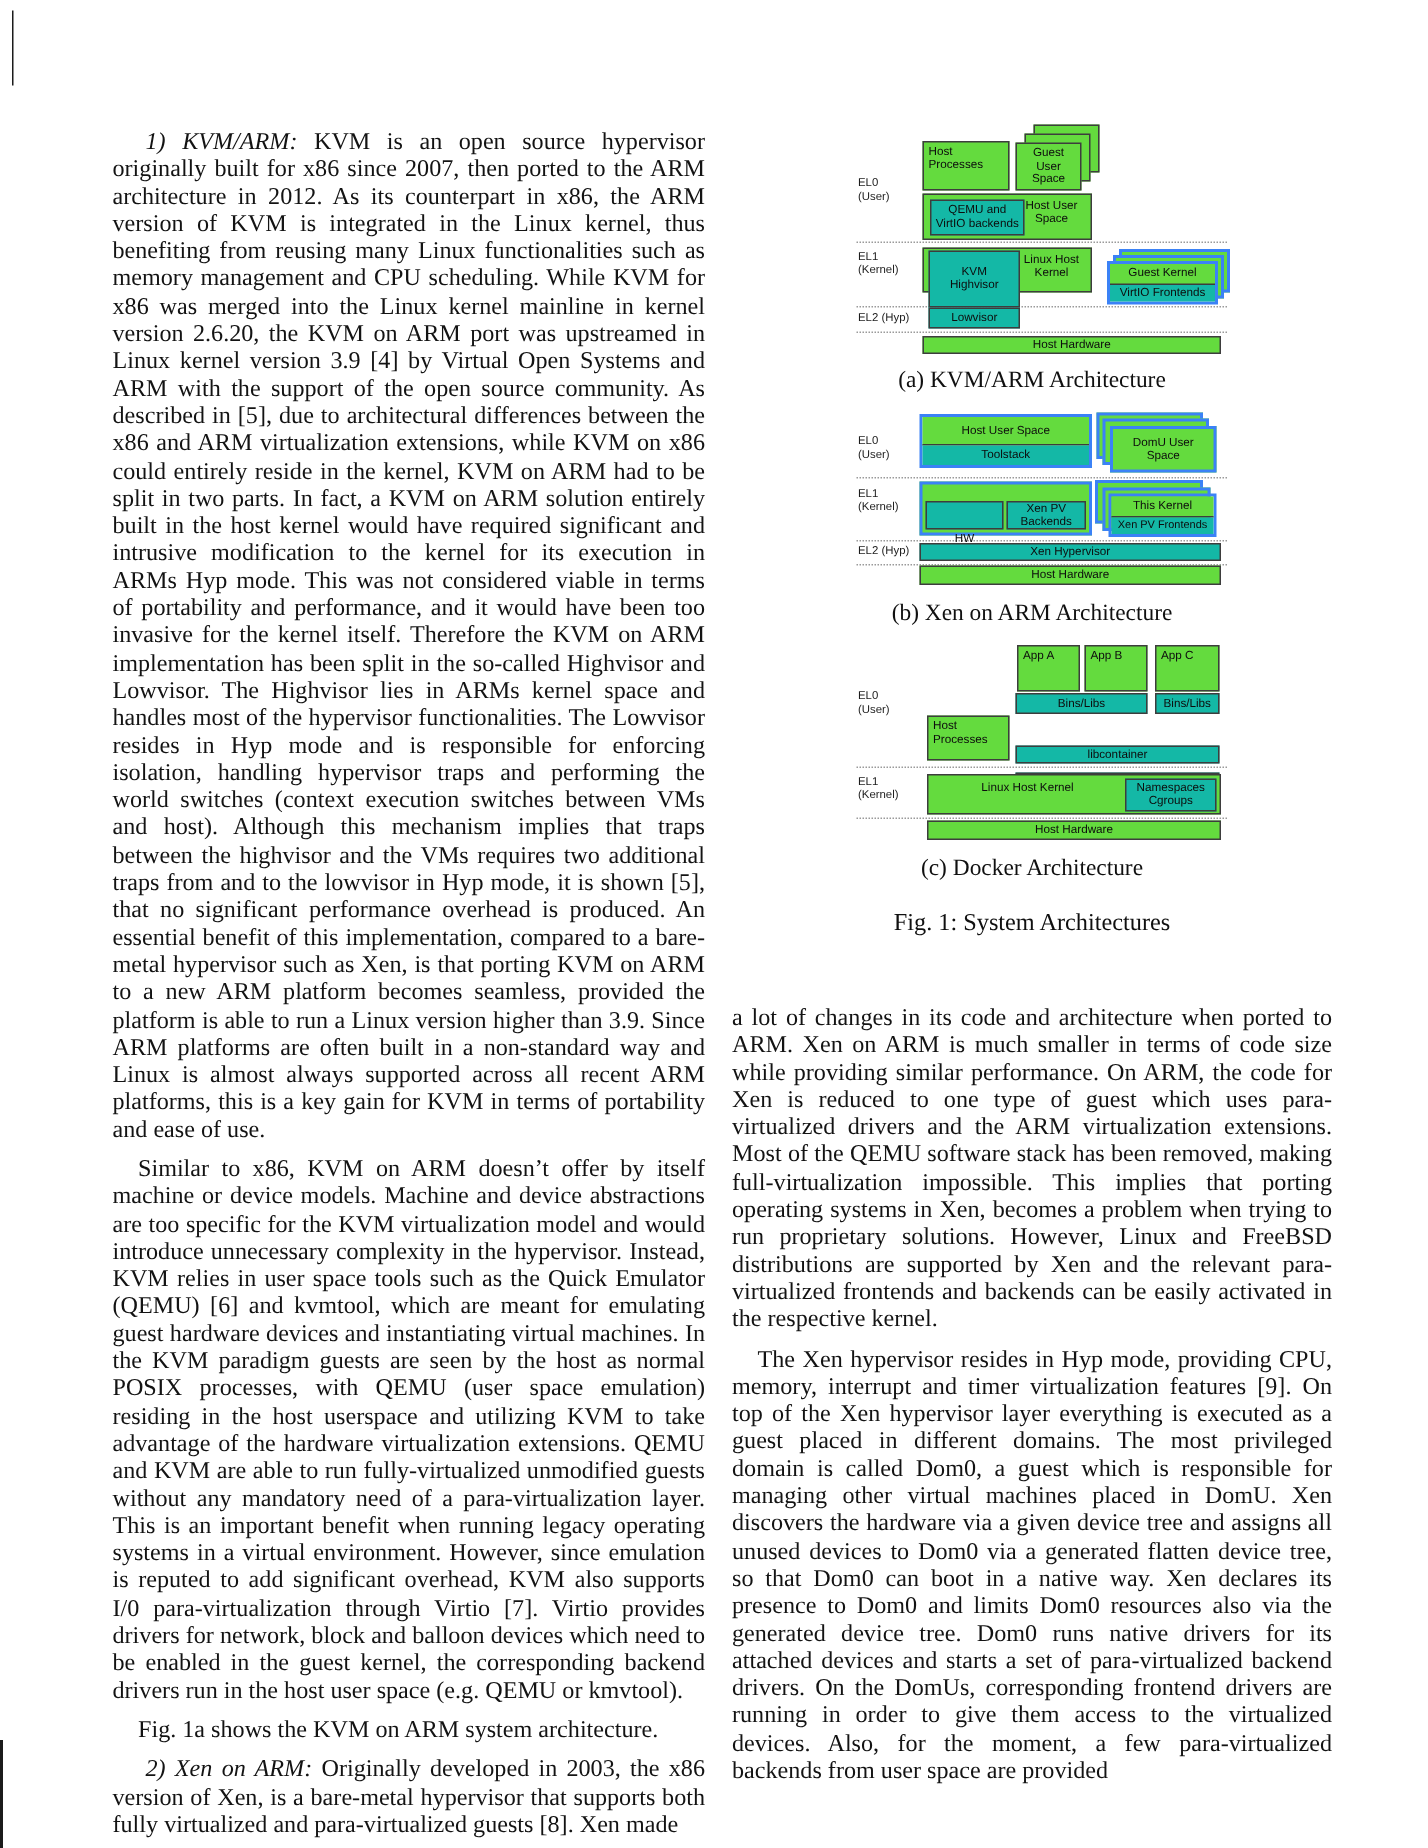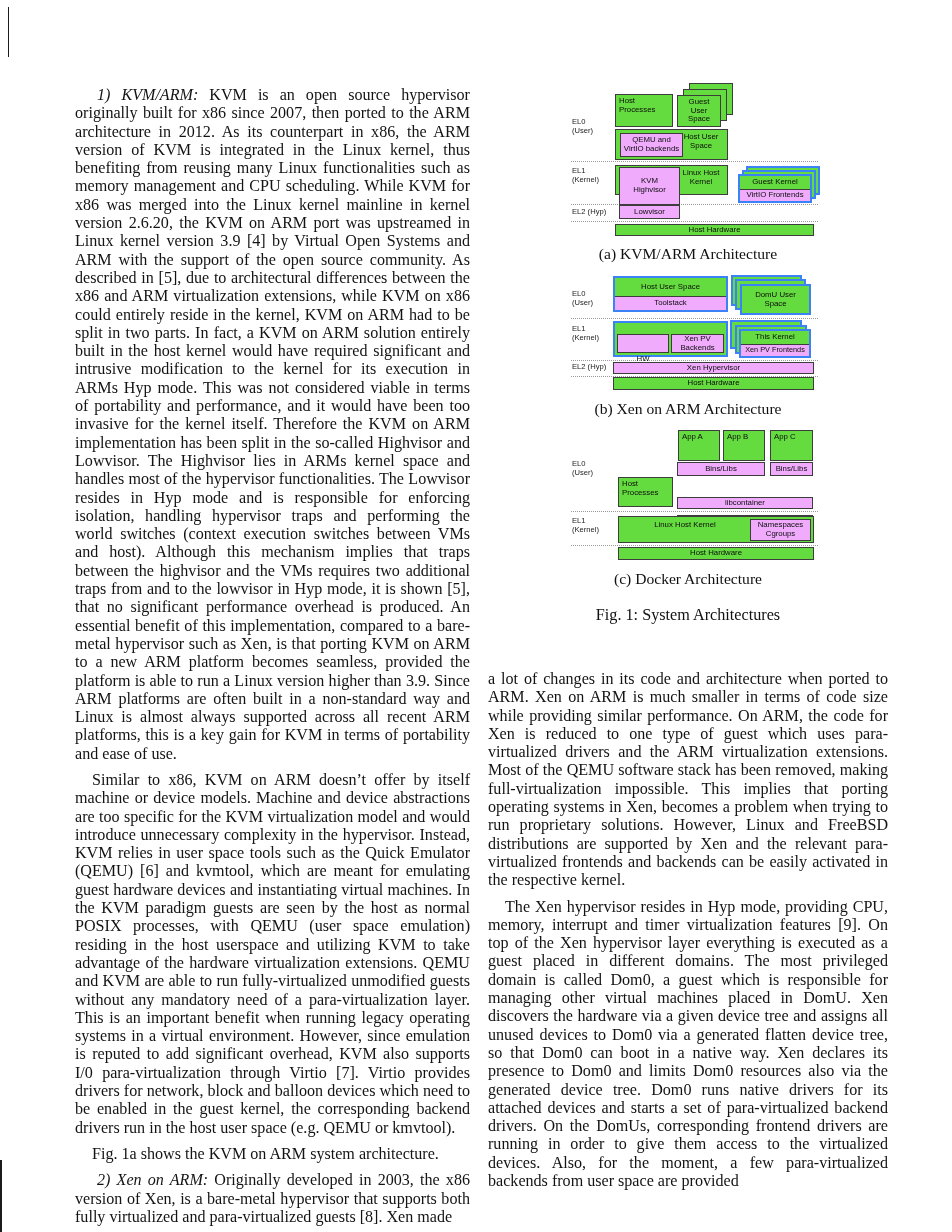--- a/index.html
+++ b/index.html
@@ -10,21 +10,21 @@
   
   .textcol{position:absolute;text-align:justify;font-size:16.1px;line-height:18.3px;}
   .textcol p{margin:0 0 8px;text-indent:17px;}
   .textcol p.cont{text-indent:0;}
   .textcol p.secp{text-indent:22px;}
   .sech{font-style:italic;}
   
   .box{position:absolute;box-sizing:border-box;border:1px solid #3d3d3d;
        font-family:"Liberation Sans",sans-serif;font-size:7.8px;line-height:8.8px;color:#0d0d0d;}
   .bright{background:#64db3e;}
-  .light{background:#f0abfc;}
+  .light{background:#14b8a6;}
   .cc{display:flex;align-items:center;justify-content:center;text-align:center;}
   .tl{padding:2px 0 0 3px;text-align:left;}
   .group{border:2px solid #3b82f6;}
   .stack{display:flex;flex-direction:column;padding:0;}
   .srow{width:100%;box-sizing:border-box;}
   .srow.top{border-bottom:1px solid #3d3d3d;}
   .corner-label{position:absolute;right:2px;top:3px;width:48px;text-align:center;}
   .dotted{position:absolute;height:0;border-top:1.5px dotted #9a9a9a;}
   .ellab{position:absolute;font-family:"Liberation Sans",sans-serif;font-size:7.6px;
          line-height:8.6px;color:#1c1c1c;white-space:nowrap;}

